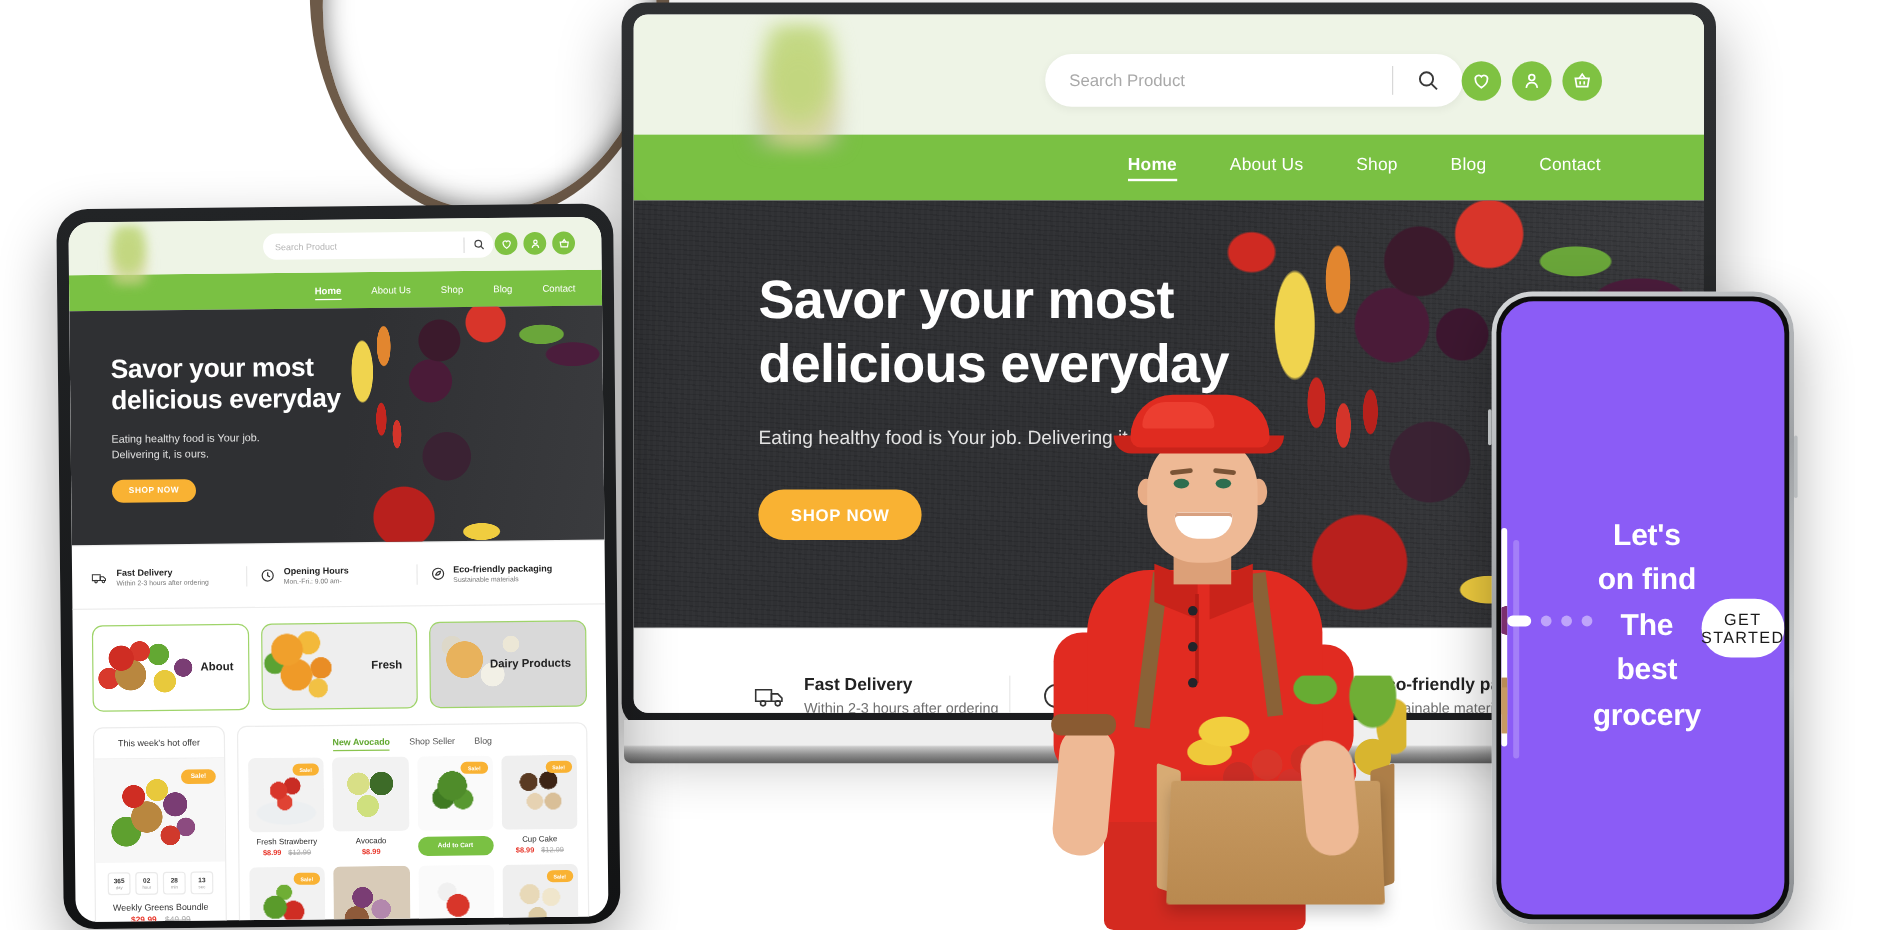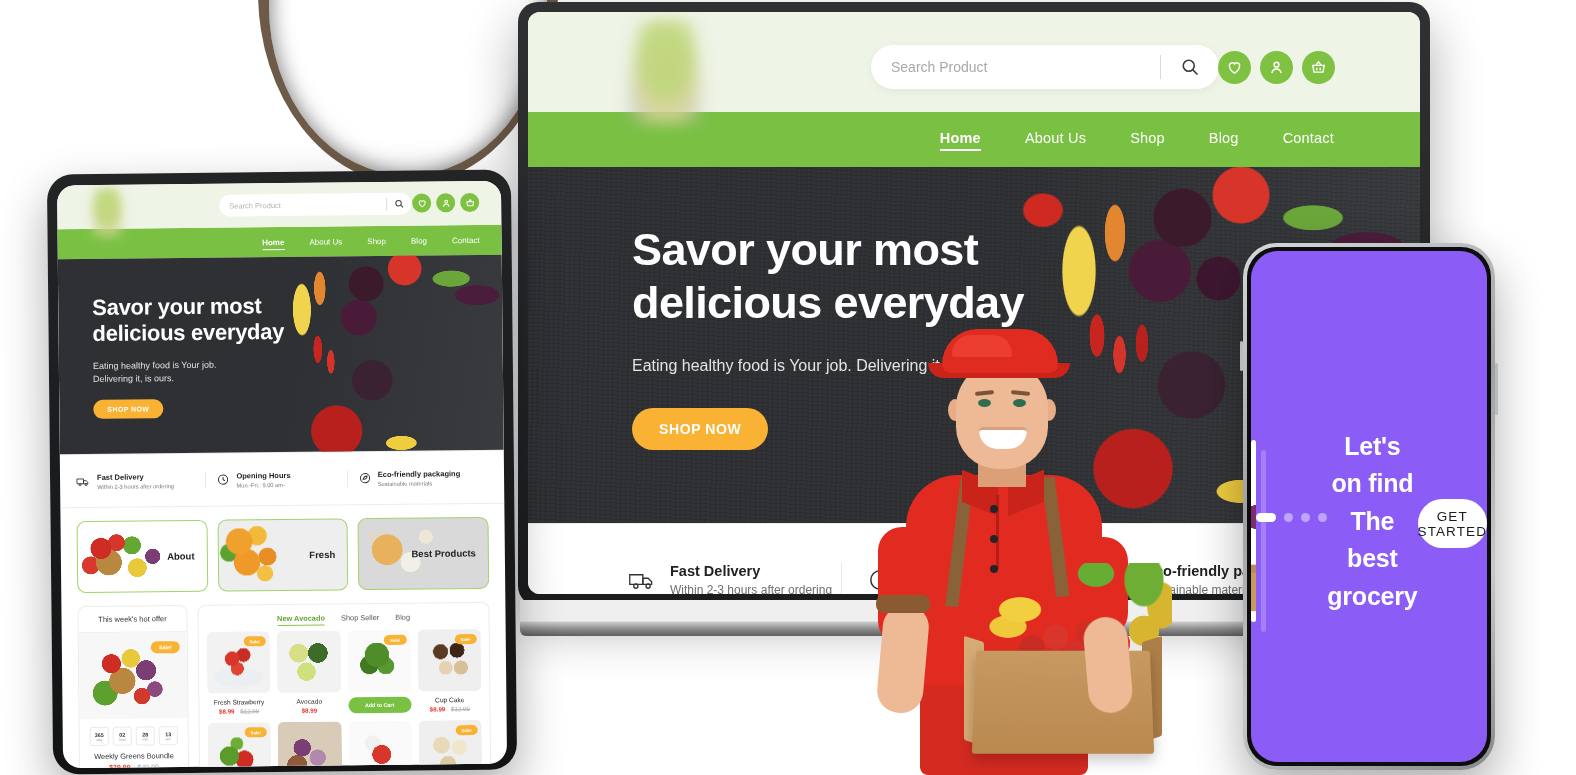--- a/index.html
+++ b/index.html
@@ -605,21 +605,21 @@
                radial-gradient(circle at 36% 76%, #f2c144 0 8%, transparent 8.4%),
                #eeeeee;">
           <span class="t-cat-label">Fresh</span>
         </div>
         <div class="t-cat" style="background:
                radial-gradient(circle at 22% 44%, #e8b25c 0 14%, transparent 14.4%),
                radial-gradient(circle at 40% 62%, #f2f0e6 0 11%, transparent 11.4%),
                radial-gradient(circle at 52% 26%, #ece7d6 0 8%, transparent 8.4%),
                radial-gradient(circle at 14% 28%, #ddd8c9 0 7%, transparent 7.4%),
                #d9d9d9;">
-          <span class="t-cat-label">Best Products</span>
+          <span class="t-cat-label">Dairy Products</span>
         </div>
       </div>
 
       <div class="t-lower">
 
         <div class="t-offer">
           <div class="t-offer-h">This week's hot offer</div>
           <div class="t-offer-img" style="background:
                  radial-gradient(circle at 30% 36%, #cf2d23 0 10%, transparent 10.4%),
                  radial-gradient(circle at 48% 30%, #e8c93c 0 11%, transparent 11.4%),

